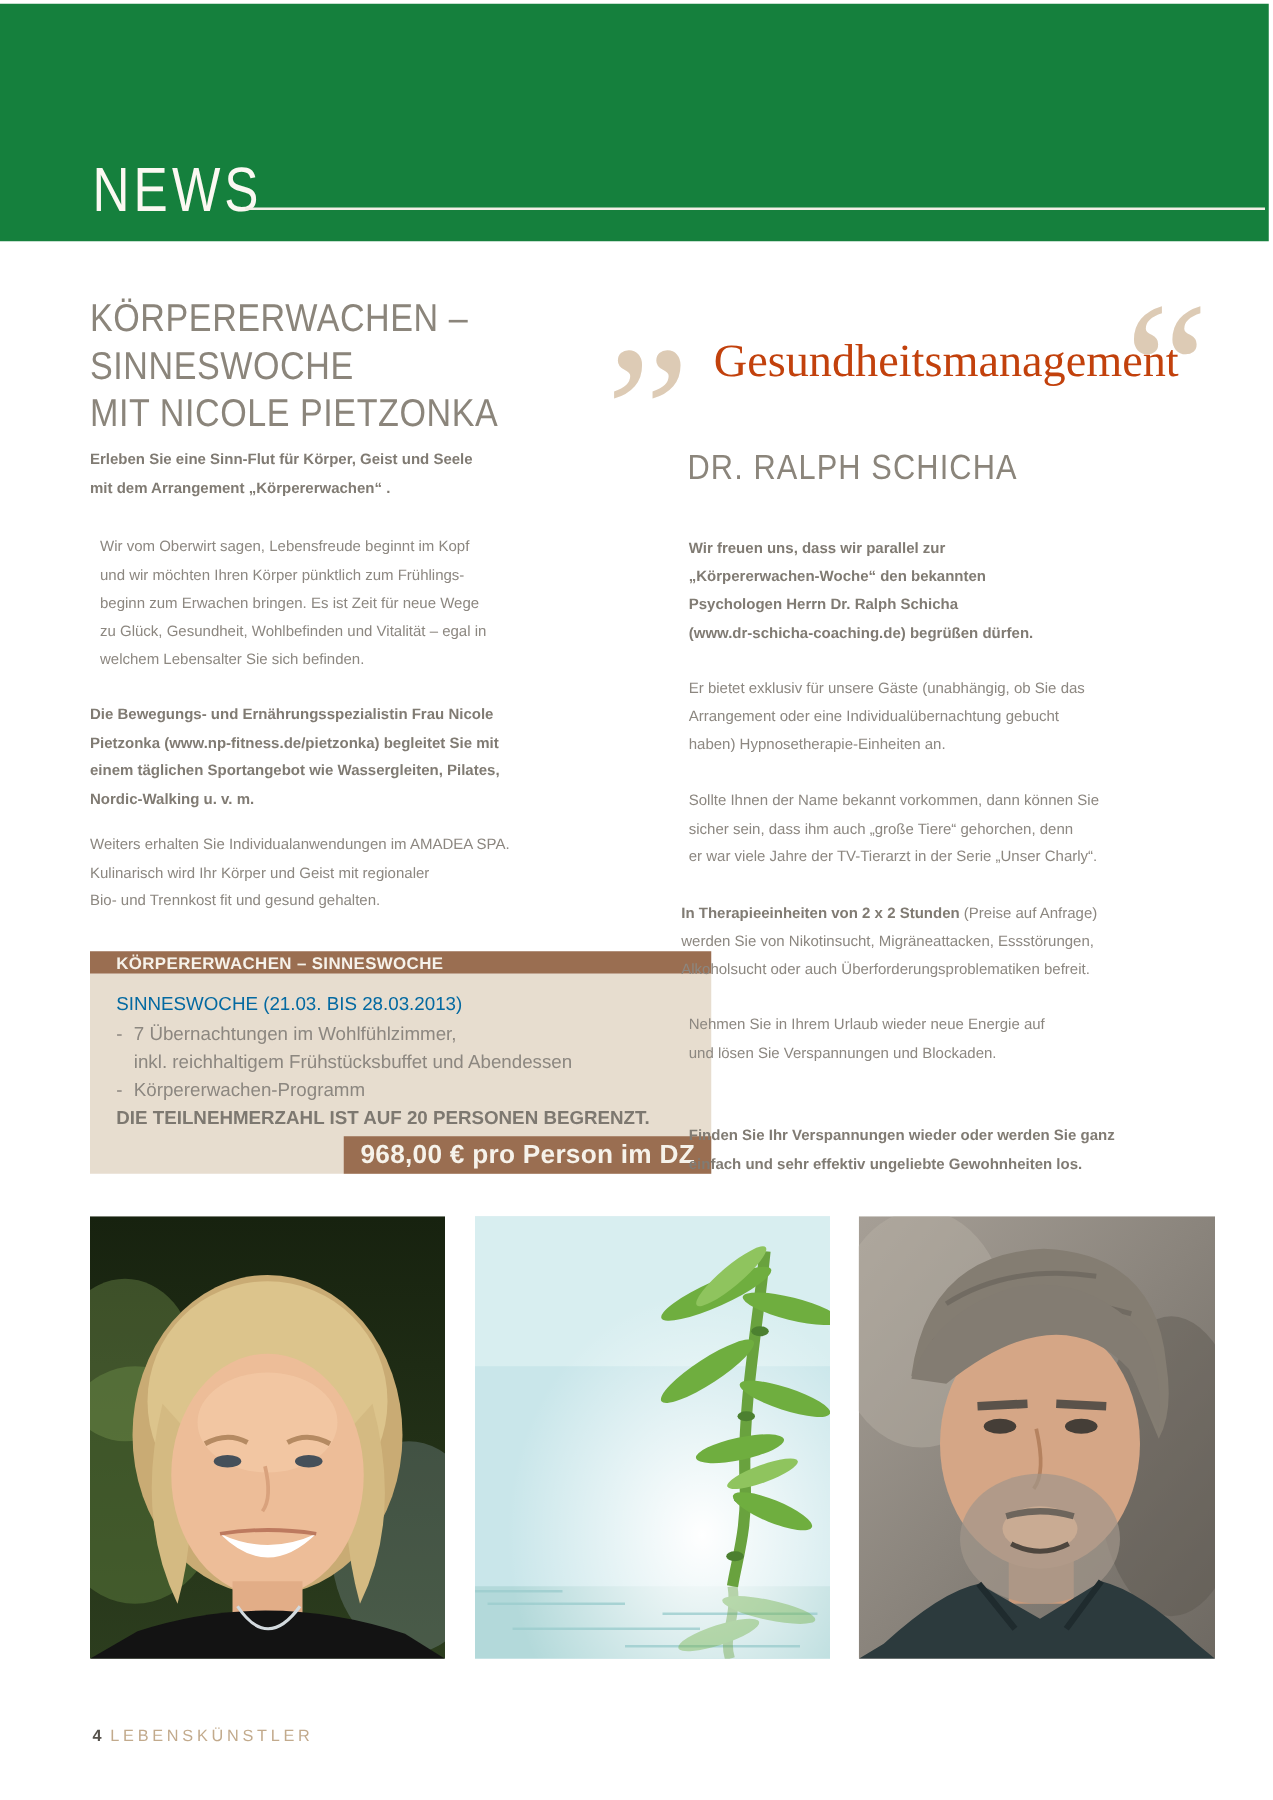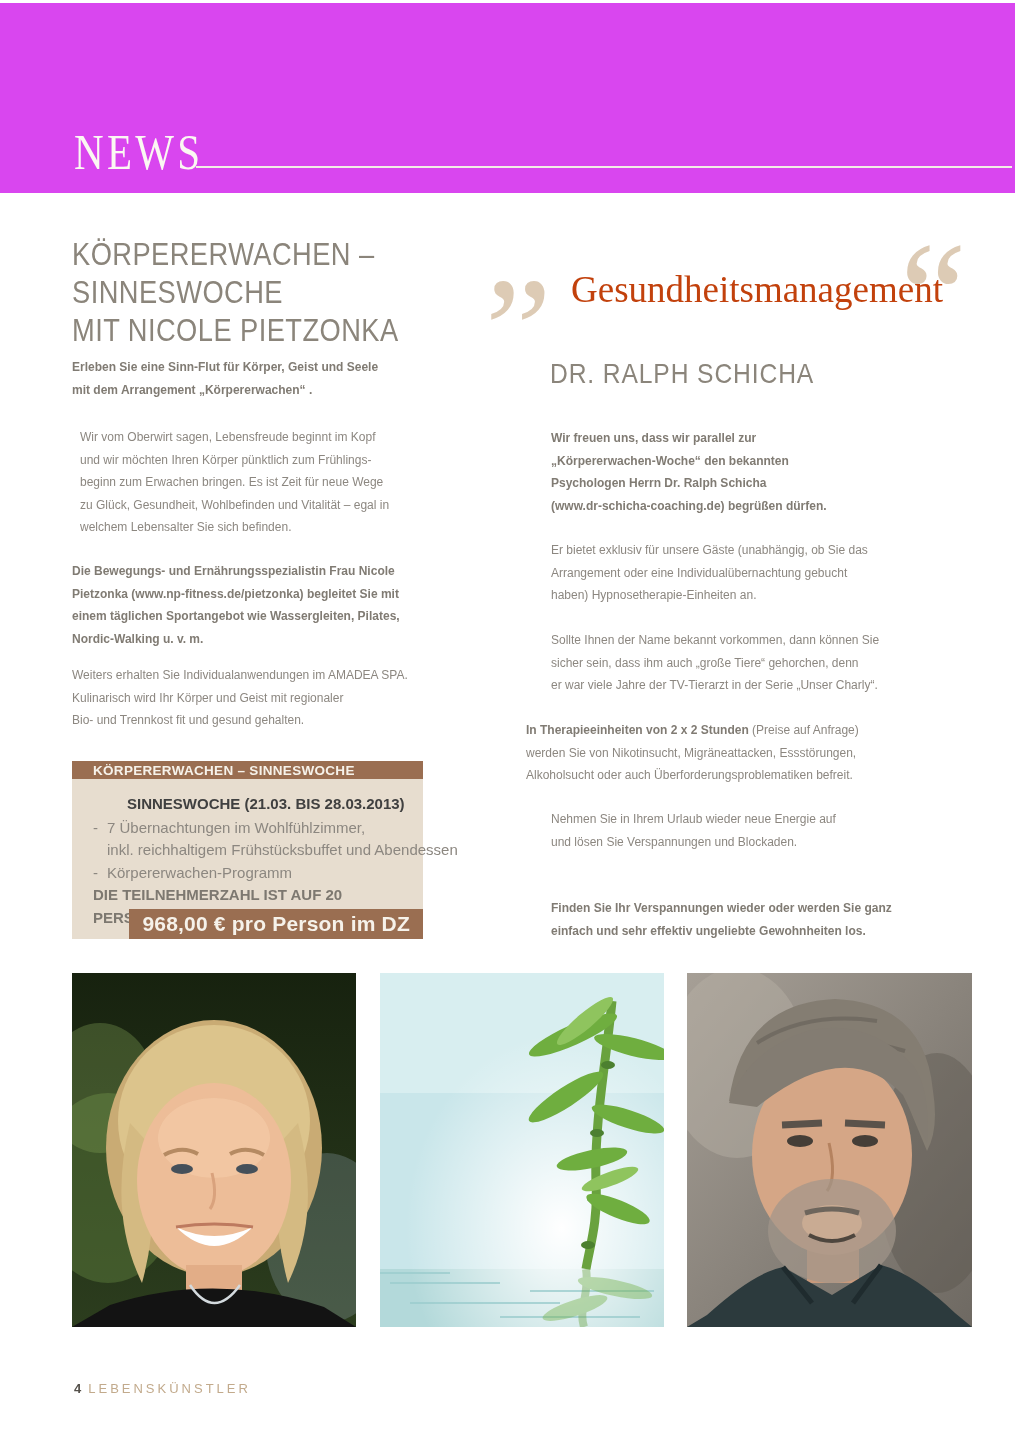--- a/index.html
+++ b/index.html
@@ -1,41 +1,41 @@
 <!DOCTYPE html>
 <html lang="de"><head>
 <meta charset="utf-8">
 <style>
   html,body{margin:0;padding:0;background:#ffffff;}
   .page{position:relative;width:1018px;height:1440px;background:#ffffff;overflow:hidden;
         font-family:"Liberation Sans",sans-serif;}
 
   
-  .topbar{position:absolute;top:3px;left:0;width:1015px;height:190px;background:#d946ef;font-family:Liberation Serif, serif;}
+  .topbar{position:absolute;top:3px;left:0;width:1015px;height:190px;background:#15803d;}
   .news{position:absolute;left:74px;bottom:16px;color:#fbf8f2;font-size:50px;font-weight:300;
         letter-spacing:4px;line-height:1;transform:scaleX(.82);transform-origin:left bottom;
         white-space:nowrap;}
   .rule{position:absolute;left:196px;top:163px;width:816px;height:2px;background:#f3eee6;}
 
   
   .pre{white-space:pre;}
   .txt{position:absolute;font-size:12px;line-height:22.6px;color:#8c8780;}
   .txt.b{font-weight:bold;color:#807b73;}
 
   
   .headline{position:absolute;left:72px;top:236px;font-size:31px;line-height:38px;
             color:#8b857b;letter-spacing:.5px;transform:scaleX(.88);transform-origin:left top;
             white-space:pre;}
 
-  .infobox{position:absolute;left:72px;top:761px;width:351px;height:178px;}
+  .infobox{position:absolute;left:72px;top:761px;width:497px;height:178px;}
   .infobox-header{height:18px;background:#9a6e51;color:#f6f2ea;font-size:13.5px;font-weight:bold;
                   line-height:19px;padding-left:21px;letter-spacing:.3px;}
   .infobox-body{position:relative;background:#e7ddcf;height:160px;box-sizing:border-box;
                 padding:14px 18px 0 21px;font-size:15px;line-height:22.5px;color:#8c8780;}
-  .box-subtitle{font-weight:bold;color:#404040;margin-bottom:1px;margin-left:34px;}
+  .box-subtitle{font-weight:normal;color:#0369a1;margin-bottom:1px;}
   .box-item{display:flex;}
   .box-item .bullet{width:14px;flex:0 0 14px;}
   .box-item .itext{white-space:pre;}
   .box-note{font-weight:bold;color:#7d7870;}
   .price-tag{position:absolute;right:0;bottom:0;height:30px;line-height:30px;background:#9a6e51;
              color:#f6f2ea;font-size:21px;font-weight:bold;padding:0 13px;letter-spacing:.2px;}
 
   
   .kicker{position:absolute;left:485px;top:230px;width:532px;height:130px;}
   .q{position:absolute;font-family:"Liberation Serif",serif;font-size:150px;line-height:1;
@@ -118,21 +118,21 @@
     <p class="txt b pre" style="left:551px;top:427px;margin:0;">Wir freuen uns, dass wir parallel zur
 „Körpererwachen-Woche“ den bekannten
 Psychologen Herrn Dr. Ralph Schicha
 (www.dr-schicha-coaching.de) begrüßen dürfen.</p>
     <p class="txt pre" style="left:551px;top:539px;margin:0;">Er bietet exklusiv für unsere Gäste (unabhängig, ob Sie das
 Arrangement oder eine Individualübernachtung gebucht
 haben) Hypnosetherapie-Einheiten an.</p>
     <p class="txt pre" style="left:551px;top:629px;margin:0;">Sollte Ihnen der Name bekannt vorkommen, dann können Sie
 sicher sein, dass ihm auch „große Tiere“ gehorchen, denn
 er war viele Jahre der TV-Tierarzt in der Serie „Unser Charly“.</p>
-    <p class="txt" style="left:526px;top:719px;margin:0;"><b style="color:#807b73;">In Therapieeinheiten von 2 x 2 Stunden</b><span class="pre"> (Preise auf Anfrage)
+    <p class="txt" style="left:545px;top:719px;margin:0;"><b style="color:#807b73;">In Therapieeinheiten von 2 x 2 Stunden</b><span class="pre"> (Preise auf Anfrage)
 werden Sie von Nikotinsucht, Migräneattacken, Essstörungen,
 Alkoholsucht oder auch Überforderungsproblematiken befreit.</span></p>
     <p class="txt pre" style="left:551px;top:808px;margin:0;">Nehmen Sie in Ihrem Urlaub wieder neue Energie auf
 und lösen Sie Verspannungen und Blockaden.</p>
     <p class="txt b pre" style="left:551px;top:897px;margin:0;">Finden Sie Ihr Verspannungen wieder oder werden Sie ganz
 einfach und sehr effektiv ungeliebte Gewohnheiten los.</p>
   </section>
 
   <section class="photos">
 

